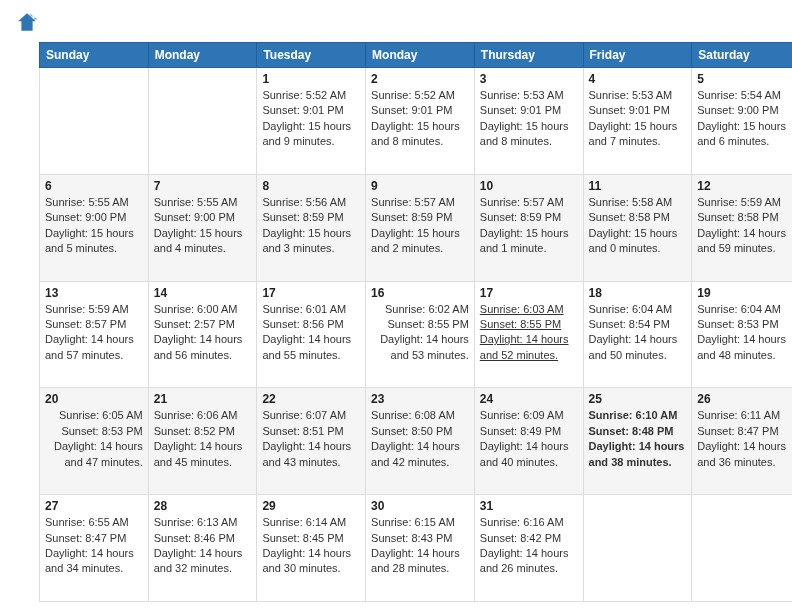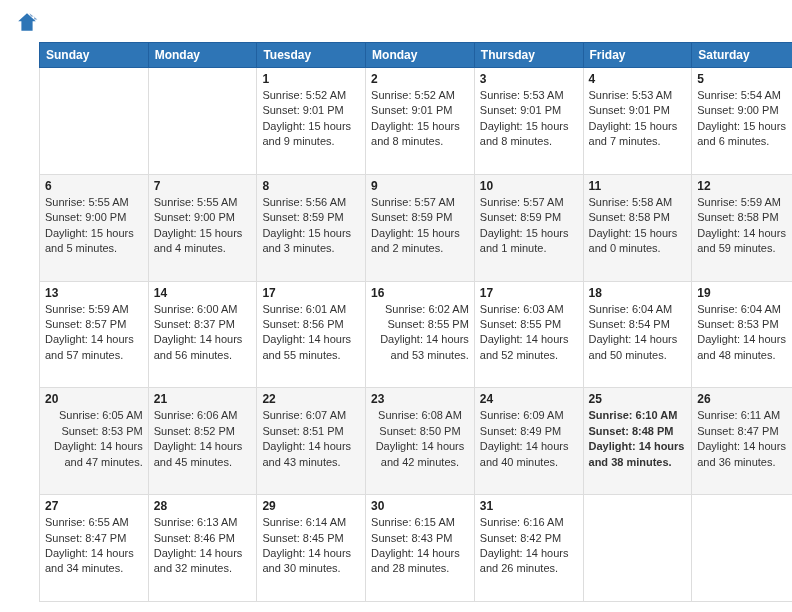--- a/index.html
+++ b/index.html
@@ -230,41 +230,41 @@
           <td>
             <span class="day-num">13</span>
             <div class="day-info" style="white-space: pre-line;">Sunrise: 5:59 AM
 Sunset: 8:57 PM
 Daylight: 14 hours
 and 57 minutes.</div>
           </td>
           <td>
             <span class="day-num">14</span>
             <div class="day-info" style="white-space: pre-line;">Sunrise: 6:00 AM
-Sunset: 8:37 PM
+Sunset: 2:57 PM
 Daylight: 14 hours
 and 56 minutes.</div>
           </td>
           <td>
             <span class="day-num">17</span>
             <div class="day-info" style="white-space: pre-line;">Sunrise: 6:01 AM
 Sunset: 8:56 PM
 Daylight: 14 hours
 and 55 minutes.</div>
           </td>
           <td>
             <span class="day-num">16</span>
             <div class="day-info" style="white-space: pre-line; text-align: right;">Sunrise: 6:02 AM
 Sunset: 8:55 PM
 Daylight: 14 hours
 and 53 minutes.</div>
           </td>
           <td>
             <span class="day-num">17</span>
-            <div class="day-info" style="white-space: pre-line;">Sunrise: 6:03 AM
+            <div class="day-info" style="white-space: pre-line; text-decoration: underline;">Sunrise: 6:03 AM
 Sunset: 8:55 PM
 Daylight: 14 hours
 and 52 minutes.</div>
           </td>
           <td>
             <span class="day-num">18</span>
             <div class="day-info" style="white-space: pre-line;">Sunrise: 6:04 AM
 Sunset: 8:54 PM
 Daylight: 14 hours
 and 50 minutes.</div>
@@ -294,21 +294,21 @@
           </td>
           <td>
             <span class="day-num">22</span>
             <div class="day-info" style="white-space: pre-line;">Sunrise: 6:07 AM
 Sunset: 8:51 PM
 Daylight: 14 hours
 and 43 minutes.</div>
           </td>
           <td>
             <span class="day-num">23</span>
-            <div class="day-info" style="white-space: pre-line; text-align: center;">Sunrise: 6:08 AM
+            <div class="day-info" style="white-space: pre-line;">Sunrise: 6:08 AM
 Sunset: 8:50 PM
 Daylight: 14 hours
 and 42 minutes.</div>
           </td>
           <td>
             <span class="day-num">24</span>
             <div class="day-info" style="white-space: pre-line;">Sunrise: 6:09 AM
 Sunset: 8:49 PM
 Daylight: 14 hours
 and 40 minutes.</div>

